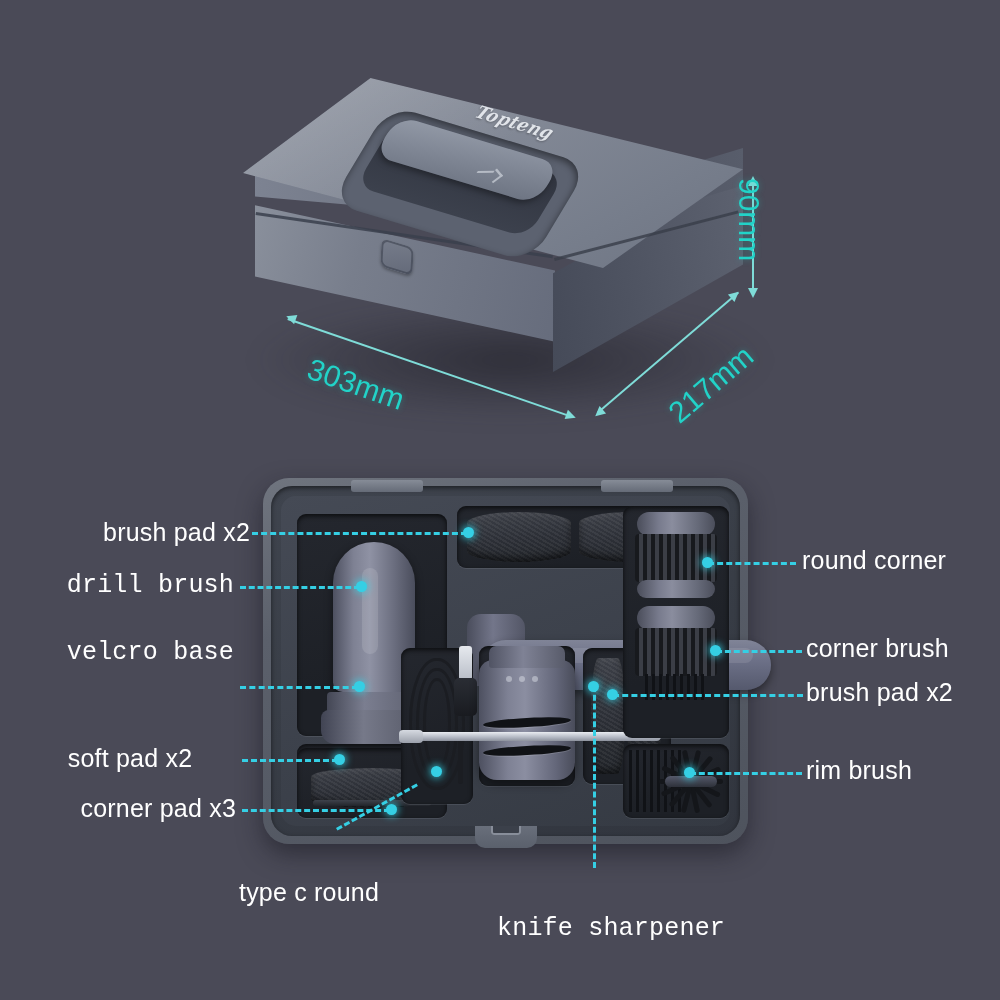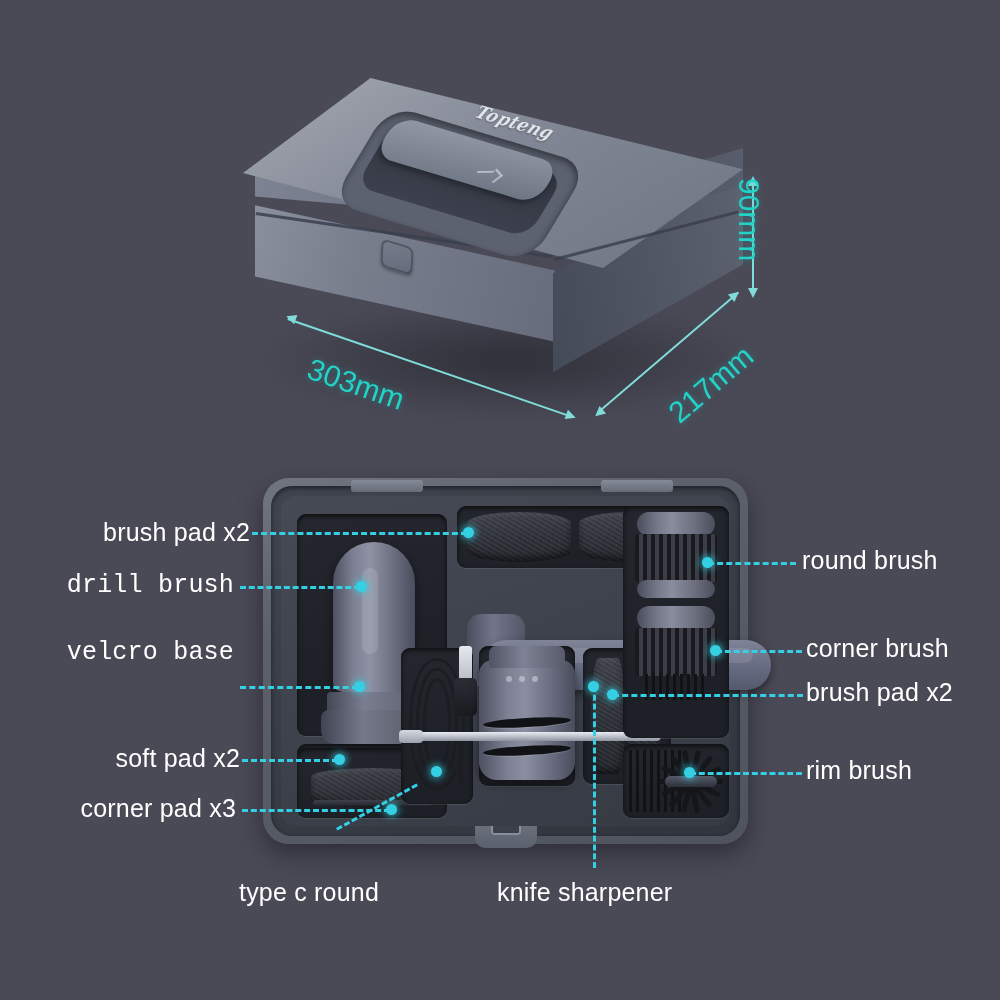--- a/index.html
+++ b/index.html
@@ -500,46 +500,46 @@
     <div class="dot" style="left:463px; top:527px;"></div>
 
     <div class="lbl r" style="left:0px; top:571px; width:234px;font-family:Liberation Mono, monospace;">drill brush</div>
     <div class="dash" style="left:240px; top:586px; width:120px;"></div>
     <div class="dot" style="left:356px; top:581px;"></div>
 
     <div class="lbl r" style="left:0px; top:638px; width:234px;font-family:Liberation Mono, monospace;">velcro base</div>
     <div class="dash" style="left:240px; top:686px; width:118px;"></div>
     <div class="dot" style="left:354px; top:681px;"></div>
 
-    <div class="lbl r" style="left:4px; top:744px; width:236px;">soft pad x2</div>
+    <div class="lbl r" style="left:12px; top:744px; width:236px;text-align:center;">soft pad x2</div>
     <div class="dash" style="left:242px; top:759px; width:96px;"></div>
     <div class="dot" style="left:334px; top:754px;"></div>
 
     <div class="lbl r" style="left:0px; top:794px; width:236px;">corner pad x3</div>
     <div class="dash" style="left:242px; top:809px; width:148px;"></div>
     <div class="dot" style="left:386px; top:804px;"></div>
 
-    <div class="lbl" style="left:802px; top:546px;">round brush</div>
+    <div class="lbl" style="left:802px; top:546px;">round corner</div>
     <div class="dash" style="left:708px; top:562px; width:88px;"></div>
     <div class="dot" style="left:702px; top:557px;"></div>
 
     <div class="lbl" style="left:806px; top:634px;text-align:right;">corner brush</div>
     <div class="dash" style="left:716px; top:650px; width:86px;"></div>
     <div class="dot" style="left:710px; top:645px;"></div>
 
     <div class="lbl" style="left:806px; top:678px;">brush pad x2</div>
     <div class="dash" style="left:613px; top:694px; width:190px;"></div>
     <div class="dot" style="left:607px; top:689px;"></div>
 
     <div class="lbl" style="left:806px; top:756px;">rim brush</div>
     <div class="dash" style="left:690px; top:772px; width:112px;"></div>
     <div class="dot" style="left:684px; top:767px;"></div>
 
     <div class="lbl" style="left:239px; top:878px;">type c round</div>
     <div class="dash" style="left:336px; top:828px; width:92px; transform:rotate(-29deg); transform-origin:0 0;"></div>
     <div class="dot" style="left:431px; top:766px;"></div>
 
-    <div class="lbl" style="left:497px; top:878px;">knife sharpener</div>
+    <div class="lbl" style="left:497px; top:914px;font-family:Liberation Mono, monospace;">knife sharpener</div>
     <div class="dash v" style="left:593px; top:686px; height:182px;"></div>
     <div class="dot" style="left:588px; top:681px;"></div>
   </div>
 
 </div>
 
 </body></html>

